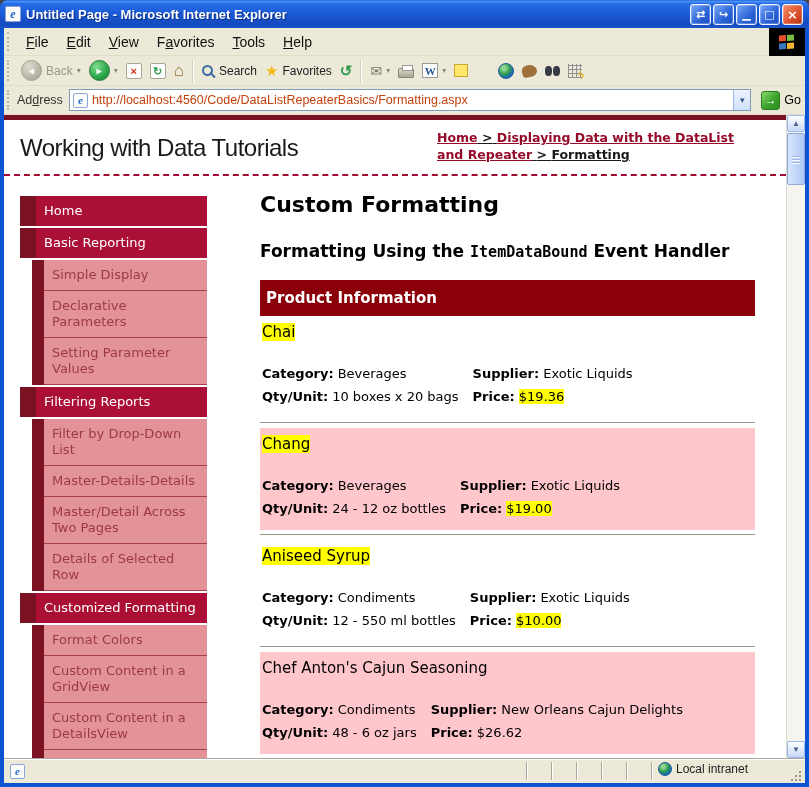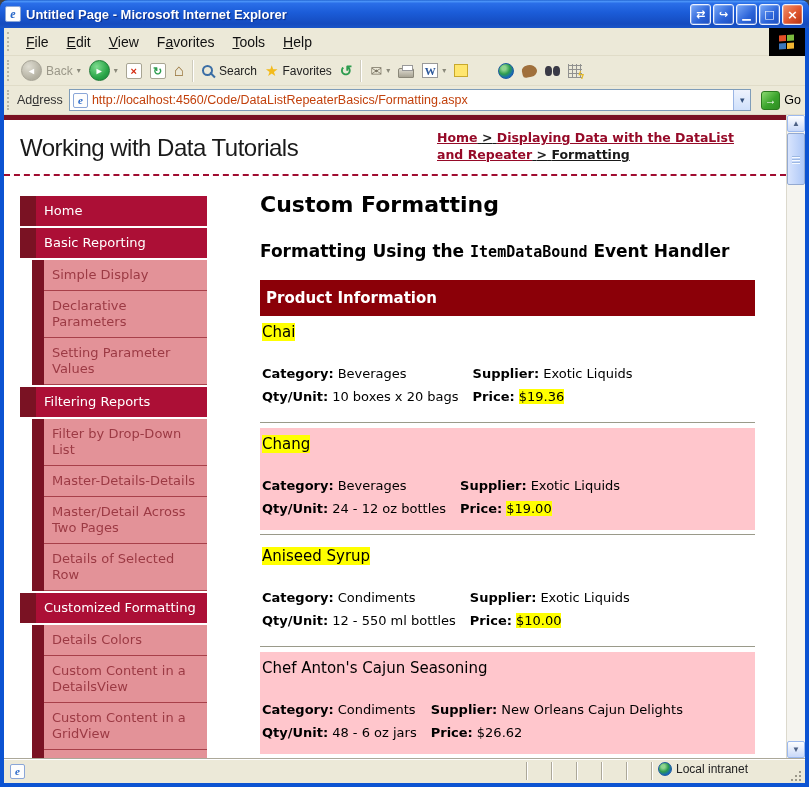--- a/index.html
+++ b/index.html
@@ -328,29 +328,29 @@
             <div class="nav-item sub">
               <span class="accent"></span>
               <span class="nav-label">Details of Selected Row</span>
               </div>
             <div class="nav-item top">
               <span class="accent"></span>
               <span class="nav-label">Customized Formatting</span>
               </div>
             <div class="nav-item sub">
               <span class="accent"></span>
-              <span class="nav-label">Details Colors</span>
+              <span class="nav-label">Format Colors</span>
+              </div>
+            <div class="nav-item sub">
+              <span class="accent"></span>
+              <span class="nav-label">Custom Content in a GridView</span>
               </div>
             <div class="nav-item sub">
               <span class="accent"></span>
               <span class="nav-label">Custom Content in a DetailsView</span>
-              </div>
-            <div class="nav-item sub">
-              <span class="accent"></span>
-              <span class="nav-label">Custom Content in a GridView</span>
               </div>
             <div class="nav-item sub">
               <span class="accent"></span>
               <span class="nav-label">Custom Content in a</span>
               </div>
           </div>
 
           <div class="main">
             <h1>Custom Formatting</h1>
             <h2><span>Formatting Using the </span><span class="h2-code">ItemDataBound</span><span> Event Handler</span></h2>

